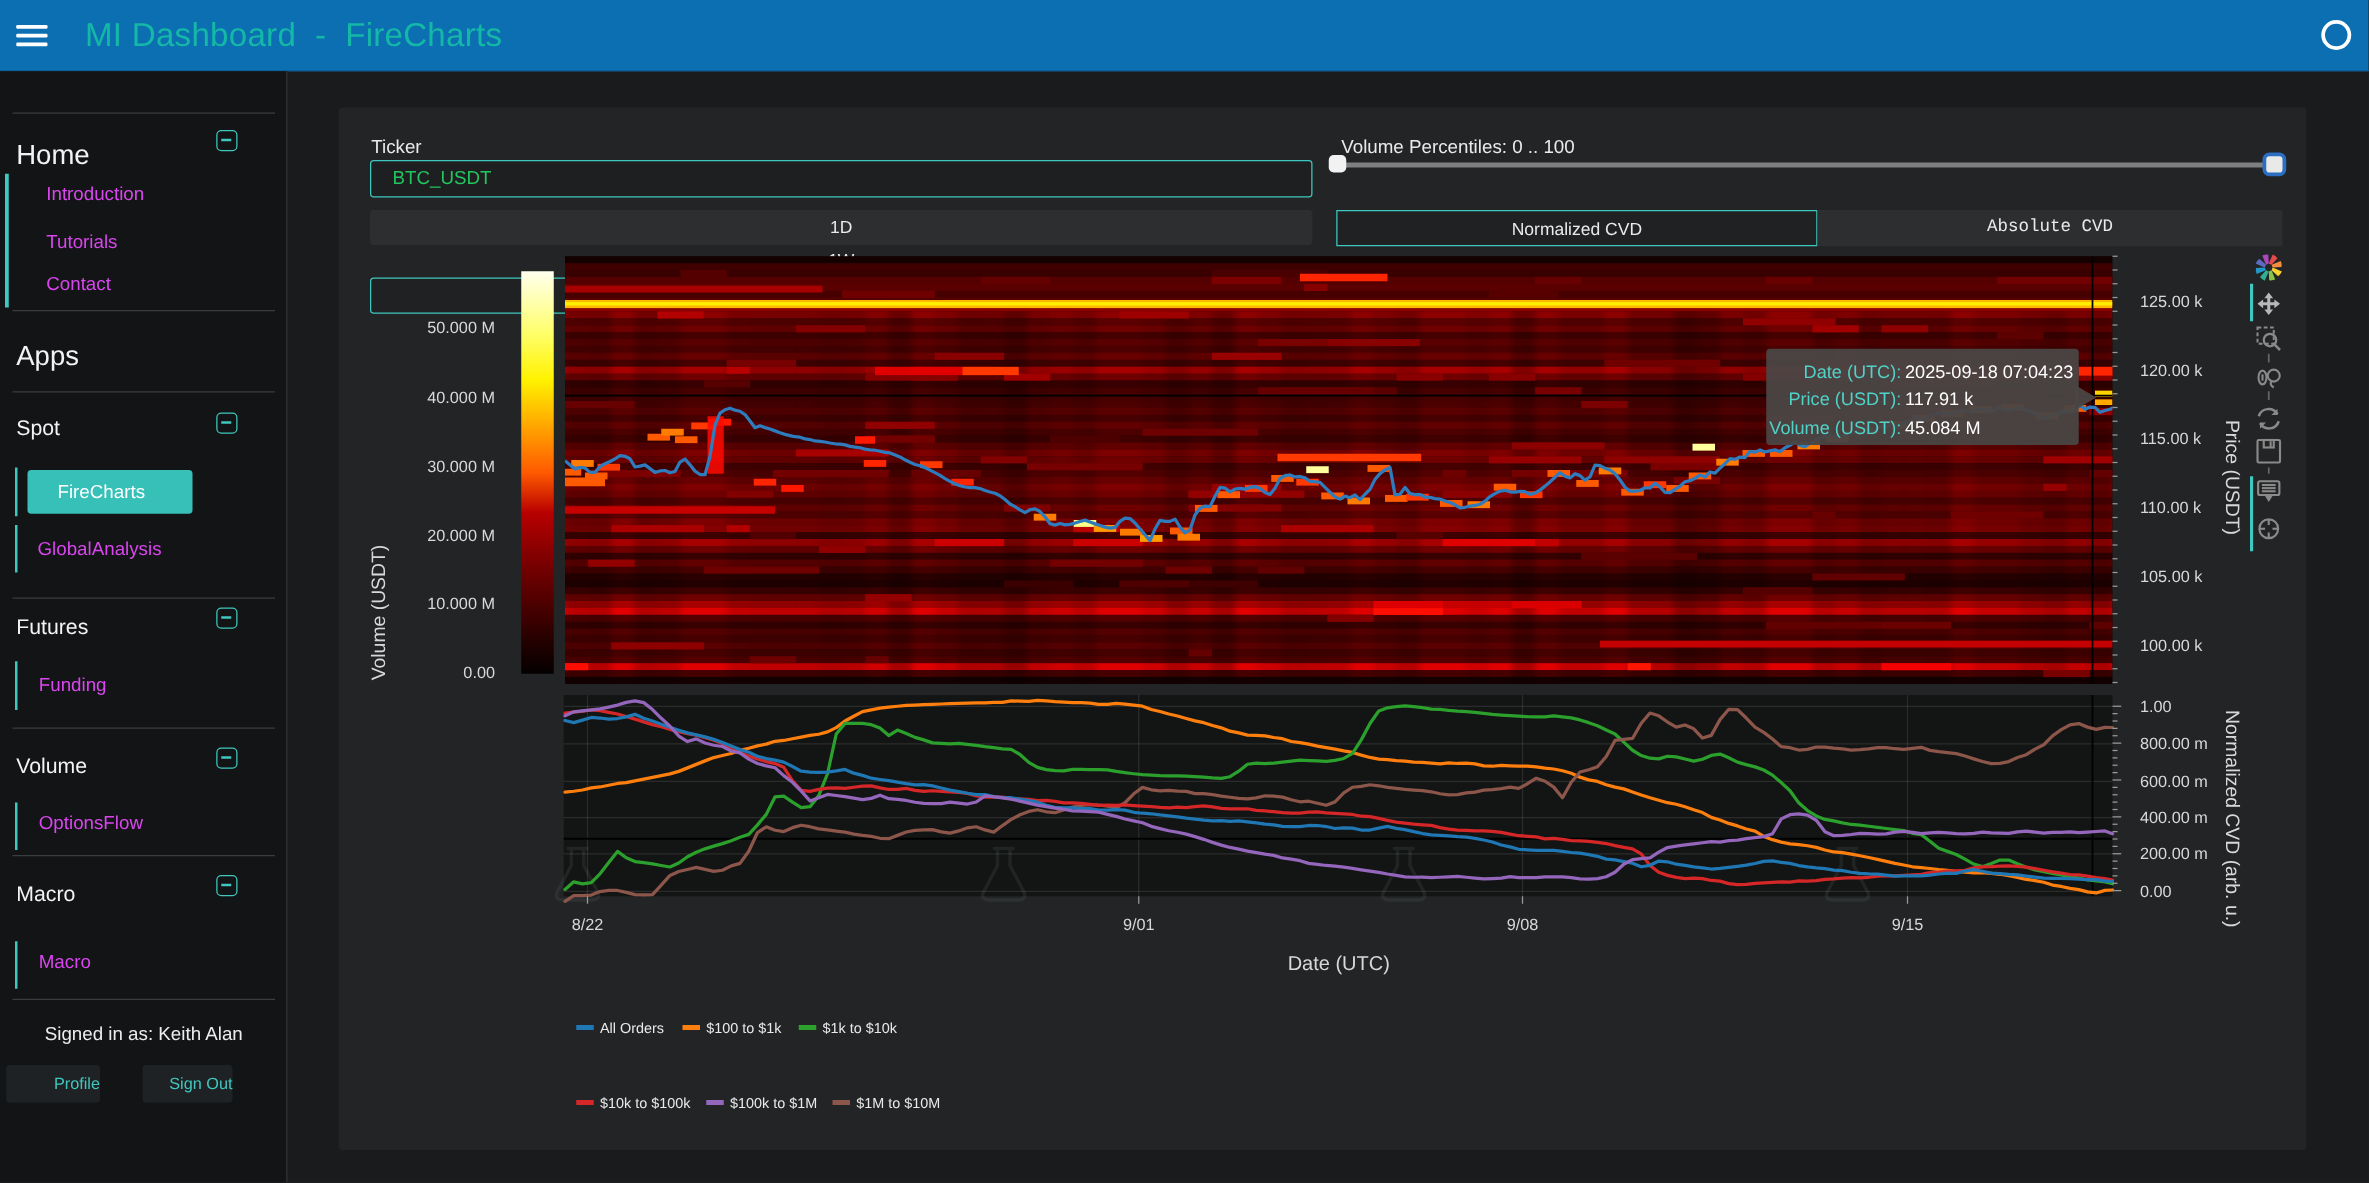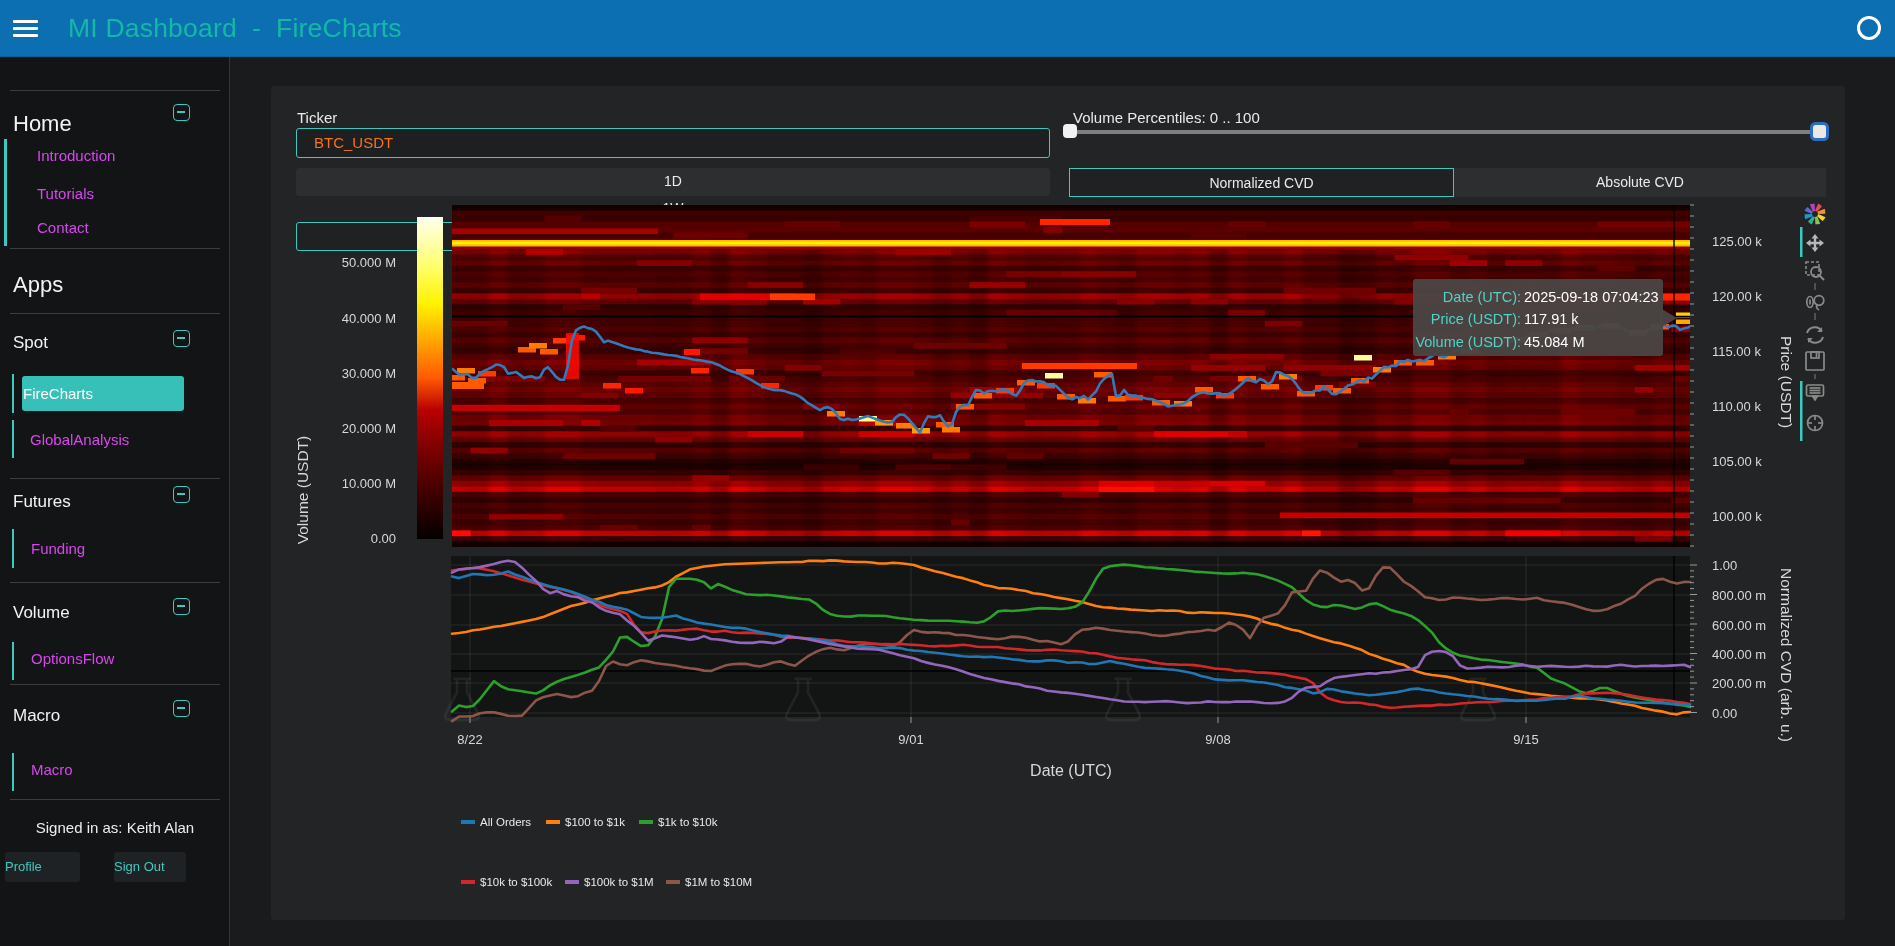--- a/index.html
+++ b/index.html
@@ -9,34 +9,34 @@
 .title { left:68px; top:13px; font-size:26.5px; color:#14b8a6; letter-spacing:0.2px; }
 .ring { left:1857px; top:16px; width:24px; height:24px; border:3.2px solid #fff; border-radius:50%; }
 .sidebar { left:0; top:57px; width:230px; height:889px; background:#131415; border-right:1px solid #333639; }
 .sb-hr { position:absolute; left:10px; width:210px; height:1px; background:#3a3d3f; }
 .sb-h1 { position:absolute; left:13px; font-size:22px; color:#f2f3f3; }
 .sb-h2 { position:absolute; left:13px; font-size:17px; color:#f2f3f3; }
 .sb-btn { position:absolute; left:173px; width:17px; height:17px; border:1.5px solid #3fc8bf; border-radius:4px; }
 .sb-btn::after { content:""; position:absolute; left:3px; top:6px; width:8px; height:1.8px; background:#3fc8bf; }
 .sb-link { position:absolute; font-size:15px; color:#d946ef; }
 .sb-bar { position:absolute; width:2.5px; background:#3fc8bf; }
-.fc-sel { position:absolute; left:22px; top:376px; width:162px; height:35px; background:#36c0b8; border-radius:3px; color:#fff; font-size:15px; line-height:35px; padding-left:1px; }
+.fc-sel { position:absolute; left:22px; top:376px; width:132px; height:35px; background:#36c0b8; border-radius:3px; color:#fff; font-size:15px; line-height:35px; padding-left:24px; }
 .signed { position:absolute; left:0; width:230px; text-align:center; font-size:15px; color:#eceeee; }
-.sb-button { position:absolute; height:30px; background:#1f2224; color:#3fc8bf; font-size:13px; text-align:left; line-height:30px; border-radius:3px; }
+.sb-button { position:absolute; height:30px; background:#1f2224; color:#3fc8bf; font-size:13px; text-align:right; line-height:30px; border-radius:3px; }
 .panel { left:271px; top:86px; width:1574px; height:834px; background:#232425; border-radius:3px; }
 .lbl { position:absolute; font-size:15px; color:#e9ebeb; }
-.tickerbox { position:absolute; left:296px; top:128px; width:754px; height:30px; background:#1d1f21; border:1px solid #3fc8bf; border-radius:3px; color:#f97316; font-size:15px; line-height:28px; padding-left:17px; }
+.tickerbox { position:absolute; left:296px; top:128px; width:754px; height:30px; background:#1d1f21; border:1px solid #3fc8bf; border-radius:3px; color:#22c55e; font-size:15px; line-height:28px; padding-left:17px; }
 .btnrow { position:absolute; left:296px; top:168px; width:754px; height:28px; background:#2c2e2f; border-radius:3px; display:flex;flex-direction:column; }
 .btnrow div { flex:1; text-align:center; line-height:27px; font-size:14px; color:#e9ebeb; }
 .btnrow div.sel { background:#1f2123; border:1px solid #3fc8bf; border-radius:3px; }
 .slider-track { position:absolute; left:1068px; top:129.5px; width:760px; height:4px; background:#7d7f80; border-radius:2px; }
 .sh1 { position:absolute; left:1063px; top:124px; width:14px; height:14px; background:#f2f2f2; border-radius:4px; }
 .sh2 { position:absolute; left:1810px; top:122px; width:19px; height:19px; background:#e9e9e7; border-radius:5.5px; border:3px solid #2c6fc2; }
 .cvd1 { position:absolute; left:1069px; top:168px; width:385px; height:29px; background:#1f2123; border:1px solid #3fc8bf; text-align:center; line-height:28px; font-size:14px; color:#e9ebeb; }
-.cvd2 { position:absolute; left:1454px; top:168px; width:372px; height:29px; background:#2c2e2f; text-align:center; line-height:28px; font-size:14px; color:#e9ebeb; }
+.cvd2 { position:absolute; left:1454px; top:168px; width:372px; height:29px; background:#2c2e2f; text-align:center; line-height:28px; font-size:14px; color:#e9ebeb;font-family:Liberation Mono, monospace; }
 </style></head>
 <body>
 <div class="abs topbar"></div>
 <div class="abs burger" style="left:13px;top:20px;">
     <span></span>
     <span></span>
     <span></span>
   </div>
 <div class="abs title">MI Dashboard&nbsp; -&nbsp; FireCharts</div>
 <div class="abs ring"></div>

